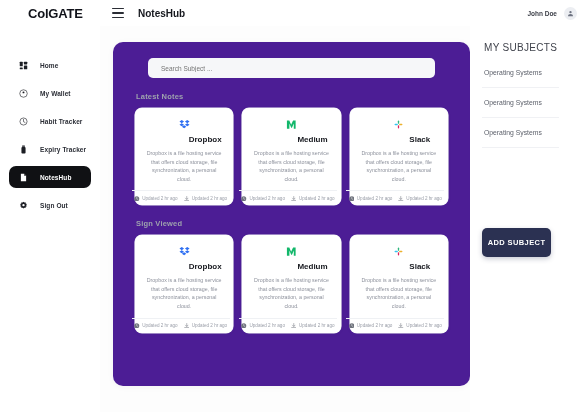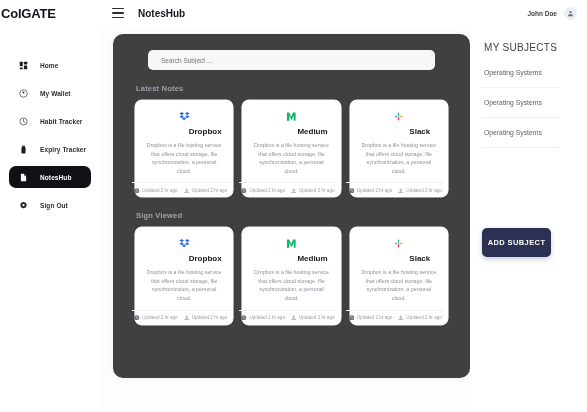--- a/index.html
+++ b/index.html
@@ -11,21 +11,21 @@
   }
   .app { position: relative; width: 587px; height: 412px; background: #fdfdfd; }
 
   
   .topbar {
     position: absolute; top: 0; left: 0; width: 587px; height: 26px;
     background: #ffffff; display: flex; align-items: center;
     z-index: 5;
   }
   .brand {
-    width: 100px; padding-left: 1px;
+    width: 100px; padding-left: 28px;
     font-size: 13px; font-weight: bold; letter-spacing: -0.2px;
     color: #11131a;
   }
   .hamburger {
     margin-left: 12px; width: 12px; height: 10px;
     display: flex; flex-direction: column; justify-content: space-between;
     cursor: pointer;
   }
   .hamburger span { display: block; height: 1.4px; background: #2a2d35; border-radius: 1px; }
   .page-title {
@@ -56,23 +56,23 @@
   .nav-icon { width: 11px; height: 11px; display: flex; align-items: center; justify-content: center; }
   .nav-icon svg { width: 9px; height: 9px; }
   .nav-label { margin-left: 11px; font-size: 6.5px; color: #2b2e36; font-weight: bold; letter-spacing: 0.1px; }
   .nav-item.active { background: #101114; }
   .nav-item.active .nav-label { color: #ffffff; }
   .nav-item.active .nav-icon svg { fill: #ffffff; }
   .nav-icon svg { fill: #1b1d23; }
 
   
   .main {
-    position: absolute; left: 113px; top: 34px;
+    position: absolute; left: 113px; top: 42px;
     width: 357px; height: 344px;
-    background: #404040; border-radius: 10px;
+    background: #4c1d95; border-radius: 10px;
     box-shadow: 0 1px 6px rgba(30,35,60,0.05);
     overflow: hidden;
   }
   .searchwrap { padding: 16px 35px 0 35px; }
   .searchbox {
     height: 20px; background: #f6f7f9; border-radius: 5px;
     display: flex; align-items: center; padding-left: 13px;
   }
   .searchbox input {
     border: none; outline: none; background: transparent;

